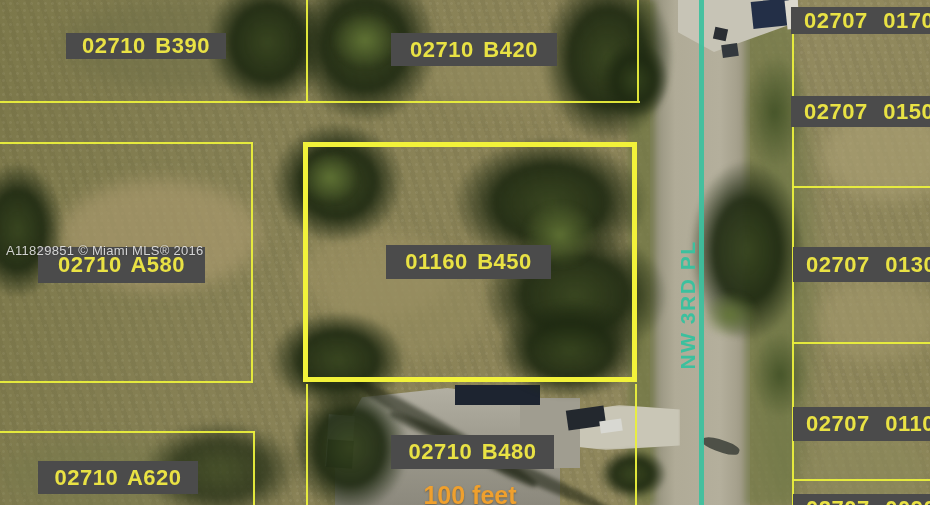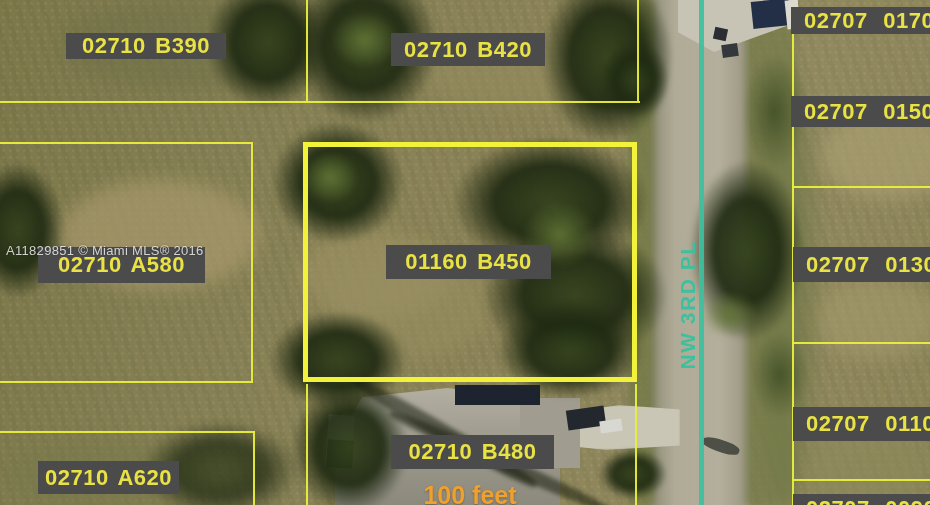--- a/index.html
+++ b/index.html
@@ -121,24 +121,24 @@
   <div class="abs pline" style="left:635px;top:384px;width:2px;height:121px;"></div>
   <div class="abs pline" style="left:792px;top:31px;width:2px;height:474px;"></div>
   <div class="abs pline" style="left:792px;top:31px;width:138px;height:2px;"></div>
   <div class="abs pline" style="left:792px;top:186px;width:138px;height:2px;"></div>
   <div class="abs pline" style="left:792px;top:342px;width:138px;height:2px;"></div>
   <div class="abs pline" style="left:792px;top:479px;width:138px;height:2px;"></div>
 
   <div class="abs hl-box" style="left:303px;top:142px;width:324px;height:230px;"></div>
 
   <div class="abs plabel" style="left:66px;top:33px;width:160px;height:26px;">02710 B390</div>
-  <div class="abs plabel" style="left:391px;top:33px;width:154px;height:33px;">02710 B420</div>
+  <div class="abs plabel" style="left:391px;top:33px;width:166px;height:33px;">02710 B420</div>
   <div class="abs plabel" style="left:38px;top:247px;width:167px;height:36px;">02710 A580</div>
   <div class="abs plabel" style="left:386px;top:245px;width:165px;height:34px;">01160 B450</div>
-  <div class="abs plabel" style="left:38px;top:461px;width:141px;height:33px;">02710 A620</div>
+  <div class="abs plabel" style="left:38px;top:461px;width:160px;height:33px;">02710 A620</div>
   <div class="abs plabel" style="left:391px;top:435px;width:163px;height:34px;text-align:center;">02710 B480</div>
   <div class="abs plabel right" style="left:791px;top:7px;width:170px;height:27px;">02707 0170</div>
   <div class="abs plabel right" style="left:791px;top:96px;width:170px;height:31px;">02707 0150</div>
   <div class="abs plabel right" style="left:793px;top:247px;width:170px;height:35px;">02707 0130</div>
   <div class="abs plabel right" style="left:793px;top:407px;width:170px;height:34px;">02707 0110</div>
   <div class="abs plabel right" style="left:793px;top:494px;width:170px;height:30px;">02707 0090</div>
 
   <div class="abs" id="watermark" style="left:6px;top:243px;">A11829851 © Miami MLS® 2016</div>
   <div class="abs" id="scale-label" style="left:400px;top:481px;">100 feet</div>
 

